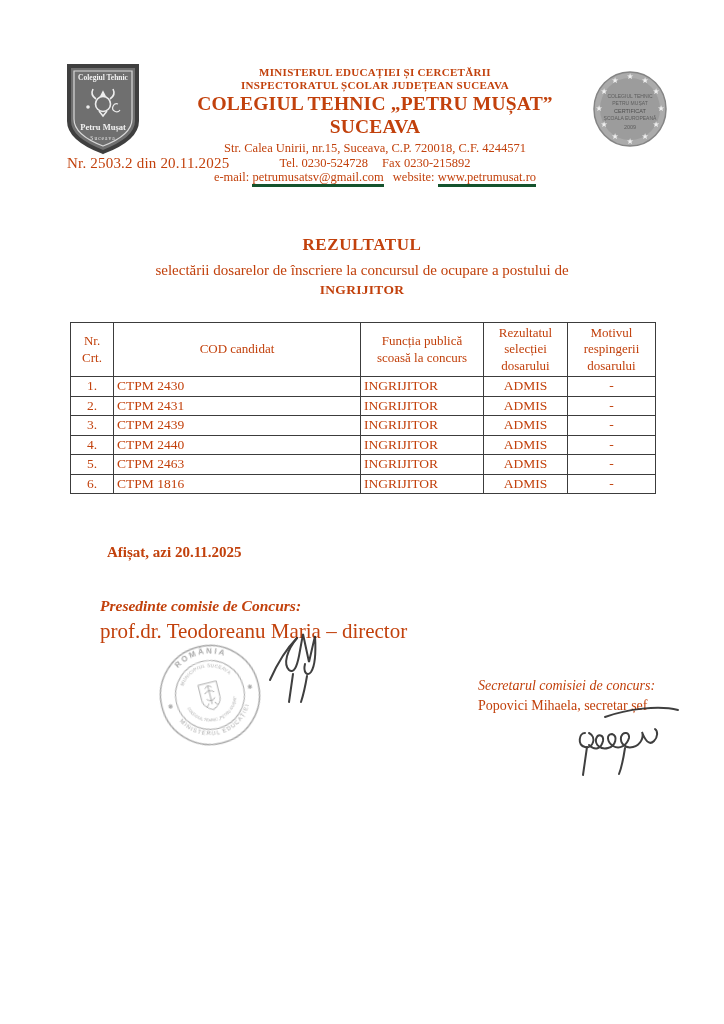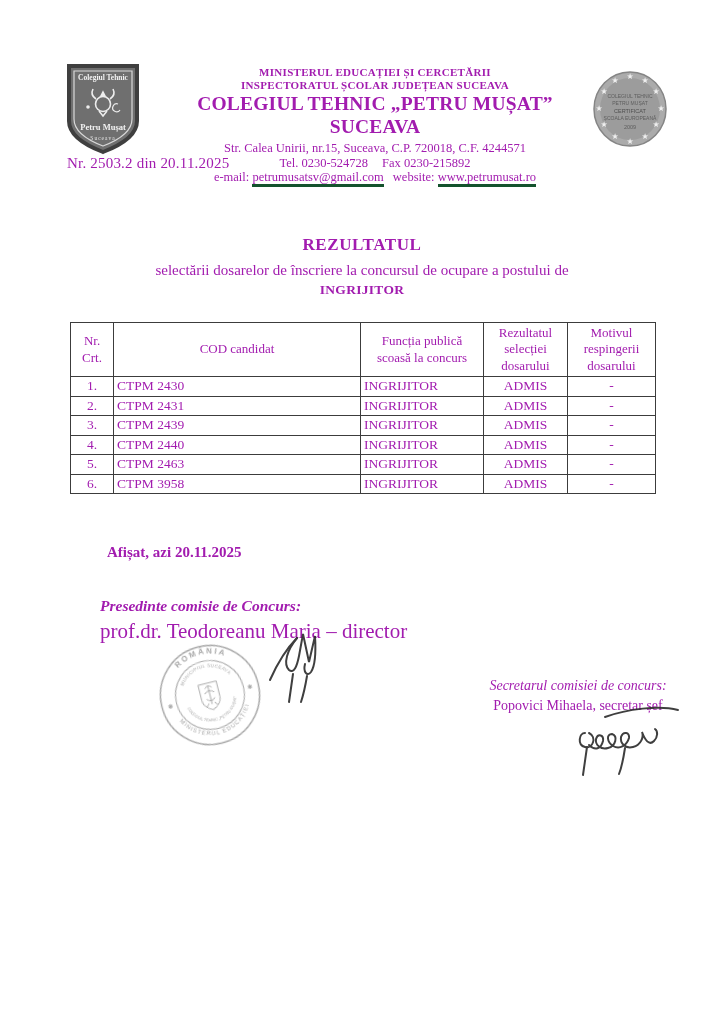--- a/index.html
+++ b/index.html
@@ -1,18 +1,18 @@
 <!DOCTYPE html>
 <html><head>
 <meta charset="utf-8">
 <style>
   html,body{margin:0;padding:0;}
   .page{
     position:relative; width:724px; height:1024px; background:#ffffff;
-    font-family:"Liberation Serif", serif; color:#a21caf; overflow:hidden;
+    font-family:"Liberation Serif", serif; color:#c2410c; overflow:hidden;
   }
   .abs{position:absolute;}
 
   
   .hdr-text{left:150px; top:66px; width:450px; text-align:center; line-height:1.15;}
   .hdr-l1,.hdr-l2{font-size:11px; font-weight:bold; letter-spacing:.3px;}
   .hdr-school{font-size:19.5px; font-weight:bold; margin-top:2px; letter-spacing:.2px;}
   .hdr-addr{font-size:12.5px; margin-top:3px;}
   .hdr-tel{font-size:12.5px;}
   .hdr-tel .gap{display:inline-block; width:14px;}
@@ -48,21 +48,21 @@
   td.c-fun{text-align:left; padding-left:9px;}
   td.c-rez{text-align:center;}
   td.c-mot{text-align:center;}
 
   .posted{left:107px; top:544px; font-size:15px; font-weight:bold;}
 
   .president{left:100px; top:596px; width:315px; text-align:left; line-height:1.35;}
   .pres-title{font-size:15.5px; font-weight:bold; font-style:italic;}
   .pres-name{font-size:21px;}
 
-  .secretary{left:478px; top:676px; width:200px; text-align:center; line-height:1.45;}
+  .secretary{left:478px; top:676px; width:200px; text-align:left; line-height:1.45;}
   .sec-title{font-size:14px; font-style:italic;}
   .sec-name{font-size:14px;}
 
   .stamp{left:144px; top:634px; width:132px; height:122px; opacity:.88; filter:blur(.2px);}
   .sig1{left:262px; top:628px; width:62px; height:80px;}
   .sig2{left:575px; top:703px; width:105px; height:76px;}
   .logo-left{left:66px; top:63px; width:74px; height:92px;}
   .seal-right{left:592px; top:69px; width:76px; height:80px; filter:blur(.2px);}
 </style>
 </head>
@@ -191,21 +191,21 @@
       </tr>
       <tr>
         <td class="c-nr">5.</td>
         <td class="c-cod">CTPM 2463</td>
         <td class="c-fun">INGRIJITOR</td>
         <td class="c-rez">ADMIS</td>
         <td class="c-mot">-</td>
       </tr>
       <tr>
         <td class="c-nr">6.</td>
-        <td class="c-cod">CTPM 3958</td>
+        <td class="c-cod">CTPM 1816</td>
         <td class="c-fun">INGRIJITOR</td>
         <td class="c-rez">ADMIS</td>
         <td class="c-mot">-</td>
       </tr>
     </tbody>
   </table>
 
   <div class="abs posted">Afișat, azi 20.11.2025</div>
 
   <div class="abs president">

